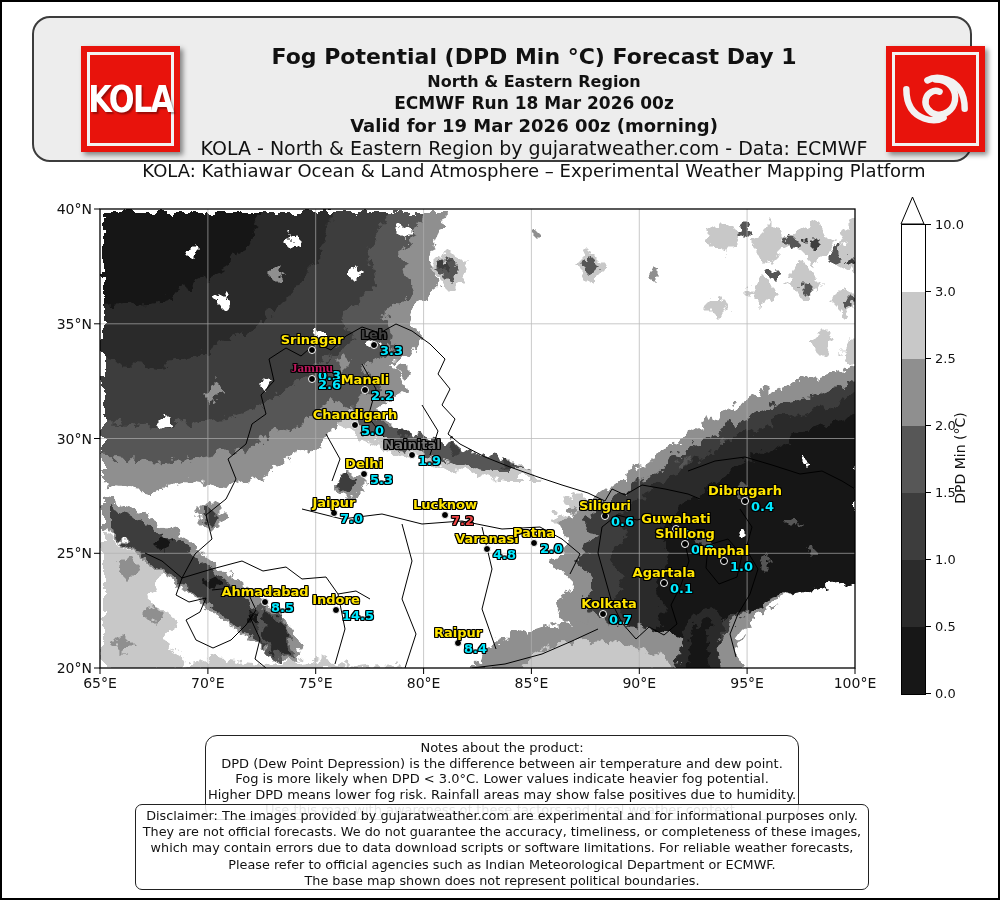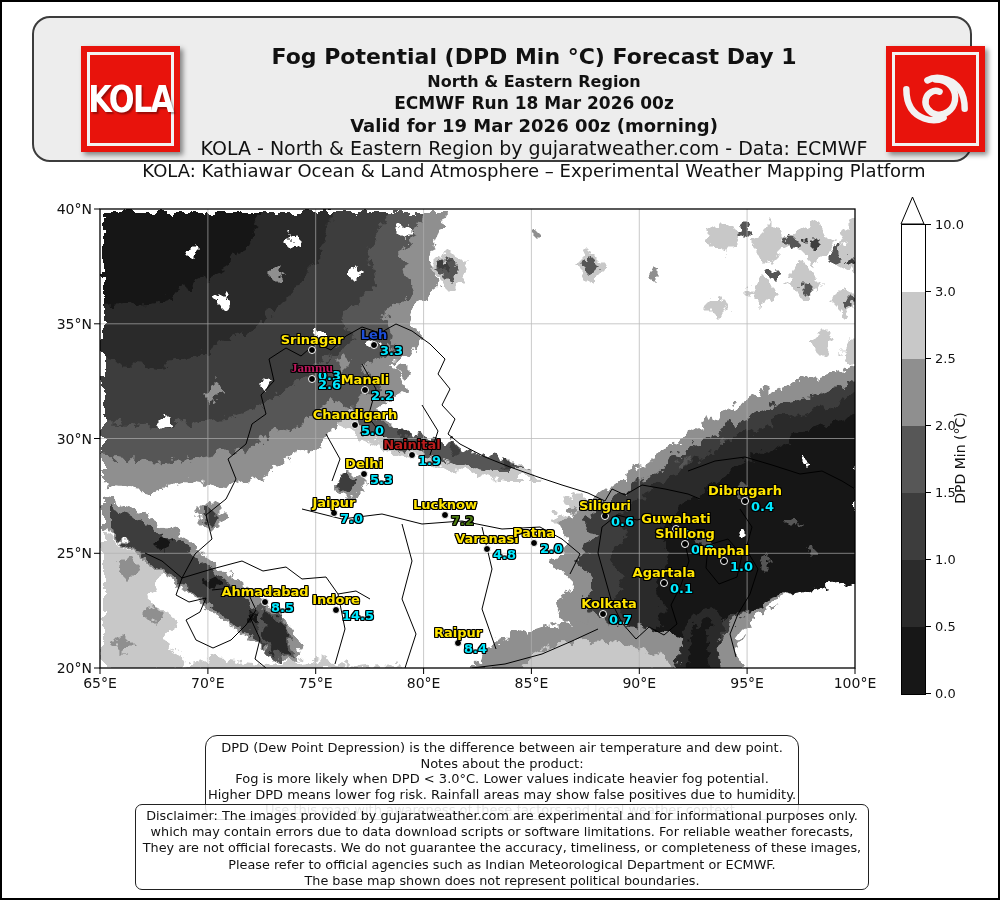--- a/index.html
+++ b/index.html
@@ -195,43 +195,43 @@
       <div class="axis-y" style="top: 321.75px;">35°N</div>
       <div class="axis-y" style="top: 436.5px;">30°N</div>
       <div class="axis-y" style="top: 551.25px;">25°N</div>
       <div class="axis-y" style="top: 666px;">20°N</div>
     </div>
   <div id="cities">
       <div class="dot" style="left: 305.5px; top: 343.5px;"></div>
       <div class="clabel" style="left: 310px; top: 345px; color: rgb(255, 228, 0);">Srinagar</div>
       <div class="cvalue" style="left: 316px; top: 366px; color: rgb(0, 232, 255);">0.3</div>
       <div class="dot" style="left: 367.5px; top: 338.5px;"></div>
-      <div class="clabel" style="left: 372px; top: 340px; color: #1d4ed8;">Leh</div>
+      <div class="clabel" style="left: 372px; top: 340px; color: #404040;">Leh</div>
       <div class="cvalue" style="left: 378px; top: 341px; color: rgb(0, 232, 255);">3.3</div>
       <div class="dot" style="left: 305.5px; top: 372.5px;"></div>
       <div class="clabel" style="left: 310px; top: 374px; color: #be185d; font-family: Liberation Serif, serif;">Jammu</div>
       <div class="cvalue" style="left: 316px; top: 375px; color: rgb(0, 232, 255);">2.6</div>
       <div class="dot" style="left: 358.5px; top: 383.5px;"></div>
       <div class="clabel" style="left: 363px; top: 385px; color: rgb(255, 228, 0);">Manali</div>
       <div class="cvalue" style="left: 369px; top: 386px; color: rgb(0, 232, 255);">2.2</div>
       <div class="dot" style="left: 348.5px; top: 418.5px;"></div>
       <div class="clabel" style="left: 353px; top: 420px; color: rgb(255, 228, 0);">Chandigarh</div>
       <div class="cvalue" style="left: 359px; top: 421px; color: rgb(0, 232, 255);">5.0</div>
       <div class="dot" style="left: 405.5px; top: 448.5px;"></div>
-      <div class="clabel" style="left: 410px; top: 450px; color: #b91c1c;">Nainital</div>
+      <div class="clabel" style="left: 410px; top: 450px; color: #737373;">Nainital</div>
       <div class="cvalue" style="left: 416px; top: 451px; color: rgb(0, 232, 255);">1.9</div>
       <div class="dot" style="left: 357.5px; top: 467.5px;"></div>
       <div class="clabel" style="left: 362px; top: 469px; color: rgb(255, 228, 0);">Delhi</div>
       <div class="cvalue" style="left: 368px; top: 470px; color: rgb(0, 232, 255);">5.3</div>
       <div class="dot" style="left: 327.5px; top: 506.5px;"></div>
       <div class="clabel" style="left: 332px; top: 508px; color: rgb(255, 228, 0);">Jaipur</div>
       <div class="cvalue" style="left: 338px; top: 509px; color: rgb(0, 232, 255);">7.0</div>
       <div class="dot" style="left: 438.5px; top: 508.5px;"></div>
       <div class="clabel" style="left: 443px; top: 510px; color: rgb(255, 228, 0);">Lucknow</div>
-      <div class="cvalue" style="left: 449px; top: 511px; color: #4d7c0f;">7.2</div>
+      <div class="cvalue" style="left: 449px; top: 511px; color: #ef4444;">7.2</div>
       <div class="dot" style="left: 480.5px; top: 542.5px;"></div>
       <div class="clabel" style="left: 485px; top: 544px; color: rgb(255, 228, 0);">Varanasi</div>
       <div class="cvalue" style="left: 491px; top: 545px; color: rgb(0, 232, 255);">4.8</div>
       <div class="dot" style="left: 527.5px; top: 536.5px;"></div>
       <div class="clabel" style="left: 532px; top: 538px; color: rgb(255, 228, 0);">Patna</div>
       <div class="cvalue" style="left: 538px; top: 539px; color: rgb(0, 232, 255);">2.0</div>
       <div class="dot" style="left: 598.5px; top: 509.5px;"></div>
       <div class="clabel" style="left: 603px; top: 511px; color: rgb(255, 228, 0);">Siliguri</div>
       <div class="cvalue" style="left: 609px; top: 512px; color: rgb(0, 232, 255);">0.6</div>
       <div class="dot" style="left: 669.5px; top: 522.5px;"></div>
@@ -289,27 +289,27 @@
       <div class="cbar-tick" style="left: 923px; top: 356px;"></div>
       <div class="cbar-ticklabel" style="left: 933px; top: 356px;">2.5</div>
       <div class="cbar-tick" style="left: 923px; top: 289px;"></div>
       <div class="cbar-ticklabel" style="left: 933px; top: 289px;">3.0</div>
       <div class="cbar-tick" style="left: 923px; top: 222px;"></div>
       <div class="cbar-ticklabel" style="left: 933px; top: 222px;">10.0</div>
     </div>
   <div class="cbar-label">DPD Min (°C)</div>
 
   <div class="notes-box" id="notes-box">
+      <div class="nline">Notes about the product:</div>
       <div class="nline">DPD (Dew Point Depression) is the difference between air temperature and dew point.</div>
-      <div class="nline">Notes about the product:</div>
       <div class="nline">Fog is more likely when DPD &lt; 3.0°C. Lower values indicate heavier fog potential.</div>
       <div class="nline">Higher DPD means lower fog risk. Rainfall areas may show false positives due to humidity.</div>
       <div class="nline5">Use this map with awareness of these factors and local weather context.</div>
     </div>
   <div class="disc-box" id="disc-box">
       <div class="dline">Disclaimer: The images provided by gujaratweather.com are experimental and for informational purposes only.</div>
+      <div class="dline">They are not official forecasts. We do not guarantee the accuracy, timeliness, or completeness of these images,</div>
       <div class="dline">which may contain errors due to data download scripts or software limitations. For reliable weather forecasts,</div>
-      <div class="dline">They are not official forecasts. We do not guarantee the accuracy, timeliness, or completeness of these images,</div>
       <div class="dline">Please refer to official agencies such as Indian Meteorological Department or ECMWF.</div>
       <div class="dline">The base map shown does not represent political boundaries.</div>
     </div>
 
 </div>
 
 </body></html>

